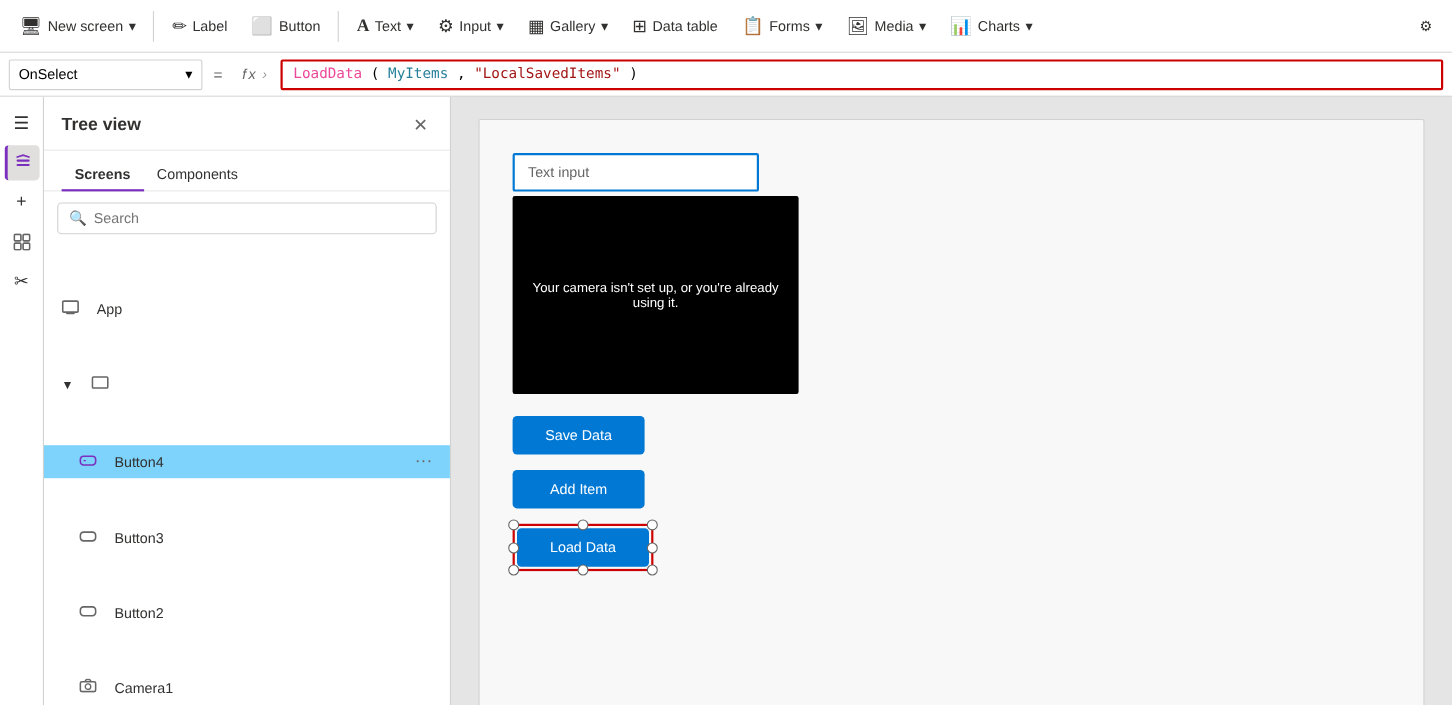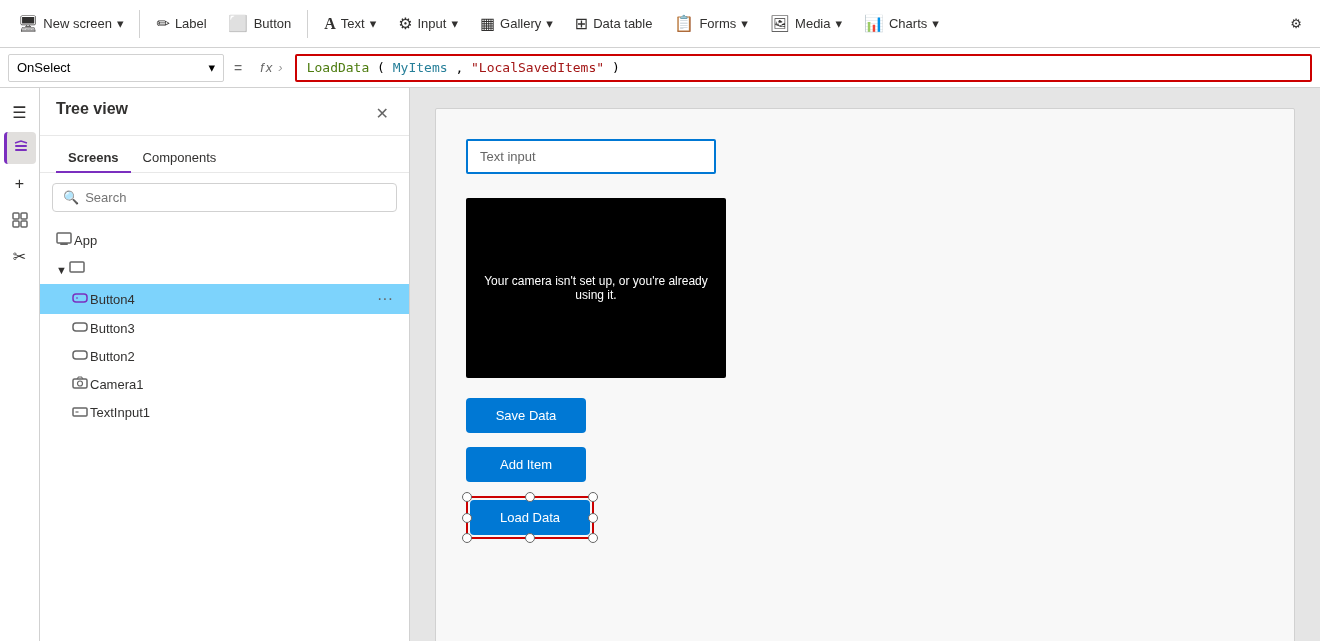--- a/index.html
+++ b/index.html
@@ -16,32 +16,32 @@
     }
     .toolbar-item .icon { font-size: 16px; }
     .toolbar-divider { width: 1px; height: 28px; background: #d1d1d1; margin: 0 4px; }
 
     
     .formula-bar {
       display: flex; align-items: center; height: 40px;
       background: #fff; border-bottom: 1px solid #d1d1d1; padding: 0 8px; gap: 4px;
     }
     .formula-select {
-      width: 216px; height: 28px; border: 1px solid #d1d1d1; border-radius: 2px;
+      width: 176px; height: 28px; border: 1px solid #d1d1d1; border-radius: 2px;
       padding: 0 8px; font-size: 13px; background: #fff; cursor: pointer;
       display: flex; align-items: center; justify-content: space-between;
     }
     .formula-eq { padding: 0 6px; font-size: 14px; color: #666; }
     .formula-fx { display: flex; align-items: center; gap: 2px; padding: 0 8px; color: #666; font-style: italic; }
     .formula-input-box {
       flex: 1; height: 28px; border: 2px solid #c00; border-radius: 2px;
       padding: 0 10px; font-size: 13px; background: #fff; display: flex; align-items: center;
     }
     .formula-text { font-family: 'Consolas', monospace; font-size: 13px; }
-    .formula-keyword { color: #4d7c0f; }
+    .formula-keyword { color: #ec4899; }
     .formula-param { color: #267f99; }
     .formula-string { color: #a31515; }
 
     
     .main-area {
       display: flex; height: calc(641px - 88px);
     }
 
     
     .left-icons {
@@ -53,21 +53,21 @@
       border-radius: 4px; cursor: pointer; color: #323130; font-size: 16px;
     }
     .left-icon-btn.active { background: #e1dfdd; border-left: 3px solid #7b2fbf; }
 
     
     .tree-panel {
       width: 370px; background: #fff; border-right: 1px solid #d1d1d1;
       display: flex; flex-direction: column;
     }
     .tree-header {
-      display: flex; align-items: flex-start; justify-content: space-between;
+      display: flex; align-items: center; justify-content: space-between;
       padding: 12px 16px 8px; border-bottom: 1px solid #e8e8e8;
     }
     .tree-title { font-size: 16px; font-weight: 600; color: #323130; }
     .tree-close { cursor: pointer; color: #666; font-size: 16px; padding: 4px; border-radius: 4px; }
     .tree-tabs {
       display: flex; gap: 0; padding: 8px 16px 0; border-bottom: 1px solid #e8e8e8;
     }
     .tree-tab {
       padding: 6px 12px; font-size: 13px; cursor: pointer; color: #323130;
       border-bottom: 2px solid transparent; margin-bottom: -1px;
@@ -77,43 +77,43 @@
       margin: 10px 12px; display: flex; align-items: center; gap: 6px;
       border: 1px solid #d1d1d1; border-radius: 4px; padding: 6px 10px;
       background: #fff;
     }
     .tree-search-icon { color: #666; font-size: 13px; }
     .tree-search input {
       border: none; outline: none; font-size: 13px; width: 100%; color: #a21caf;
     }
     .tree-items { padding: 4px 0; overflow-y: auto; flex: 1; }
     .tree-item {
-      display: flex; align-items: center; padding: 6px 16px; cursor: pointer; gap: 2px;
-      color: #323130; font-size: 13px;
+      display: flex; align-items: center; padding: 6px 16px; cursor: pointer; gap: 16px;
+      color: #323130; font-size: 13px; margin-top: 40px;
     }
     .tree-item.selected { background: #7dd3fc; }
     .tree-item .item-icon { font-size: 14px; color: #666; }
     .tree-item .item-label { flex: 1; }
     .tree-item .item-dots { color: #666; font-size: 16px; }
     .tree-item-indent { padding-left: 32px; }
 
     
     .canvas-area {
       flex: 1; background: #e5e5e5; padding: 20px; overflow: auto;
       display: flex; align-items: flex-start; justify-content: center;
     }
     .canvas-frame {
       background: #f8f8f8; border: 1px solid #d1d1d1; border-radius: 2px;
       width: 860px; min-height: 560px; padding: 30px; position: relative;
     }
 
     
     .widget-text-input {
       border: 2px solid #0078d4; border-radius: 2px; padding: 8px 12px;
-      font-size: 13px; color: #666; background: #fff; width: 250px; margin-bottom: 24px;
+      font-size: 13px; color: #666; background: #fff; width: 224px; margin-bottom: 4px;
     }
     .widget-camera {
       width: 260px; height: 180px; background: #000; border-radius: 2px;
       display: flex; align-items: center; justify-content: center;
       margin-bottom: 20px;
     }
     .widget-camera-text { color: #fff; font-size: 12px; text-align: center; padding: 0 16px; }
     .widget-btn {
       display: block; padding: 10px 24px; border-radius: 4px; border: none;
       background: #0078d4; color: #fff; font-size: 13px; cursor: pointer;

